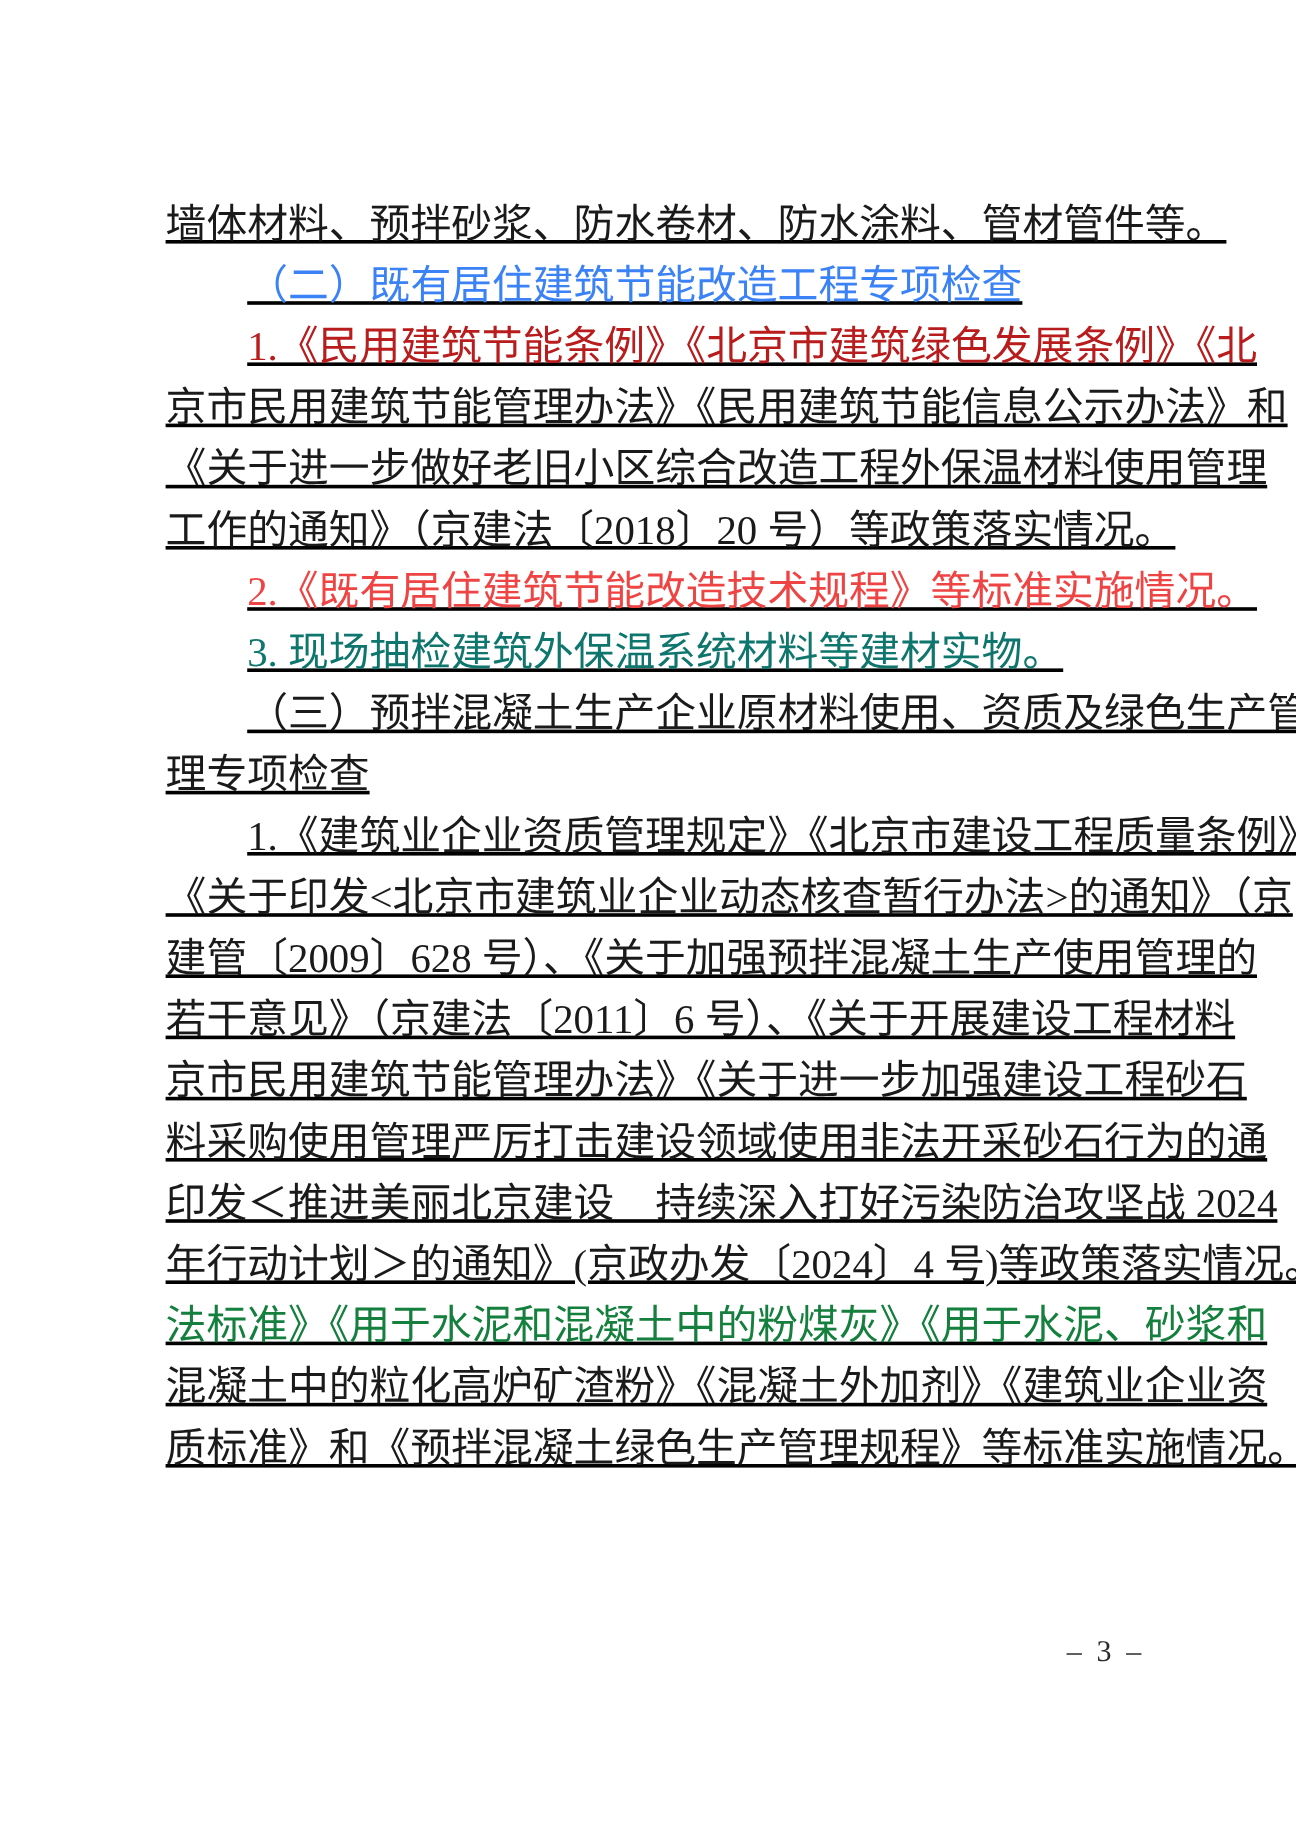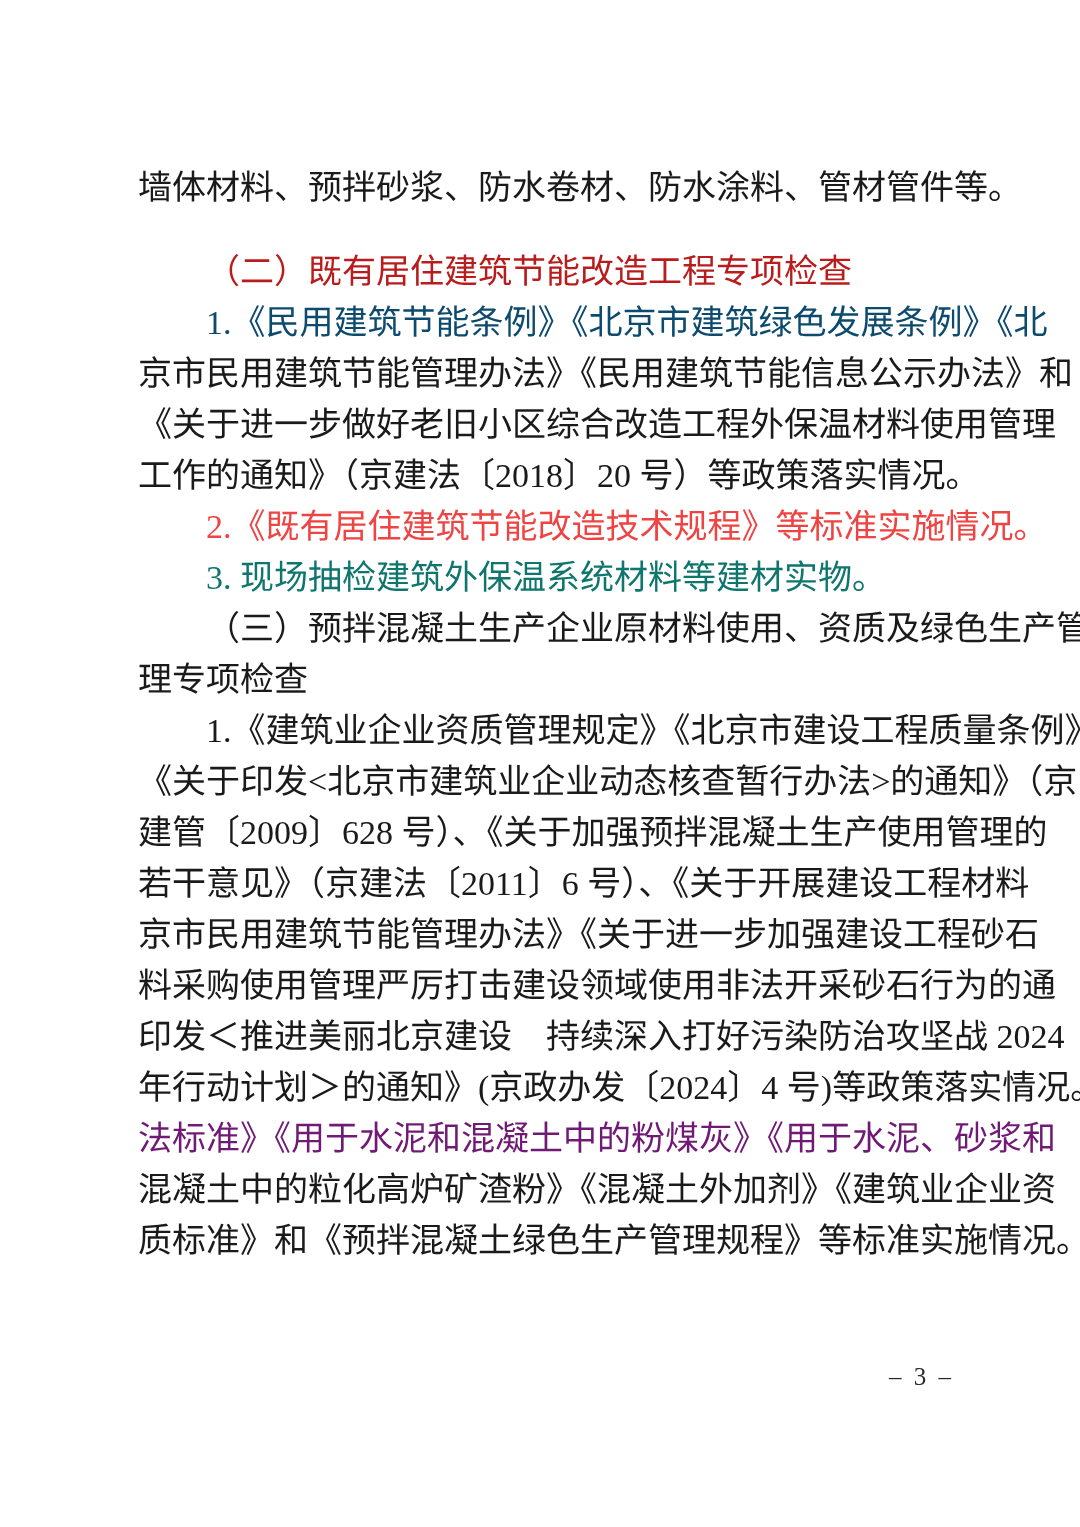--- a/index.html
+++ b/index.html
@@ -16,20 +16,21 @@
   }
   .document-body {
     position: absolute;
     left: 138px;
     top: 162px;
     width: 816px;
   }
   .paragraph {
     margin: 0;
     padding: 0;
+    text-decoration: underline;
   }
   .text-line {
     font-size: 34px;
     line-height: 51px;
     height: 51px;
     color: #1a1a1a;
     text-align: justify;
     text-align-last: justify;
     text-justify: inter-character;
     white-space: nowrap;
@@ -54,24 +55,24 @@
   }
 </style>
 </head>
 <body style="background: rgb(255, 255, 255);">
 
 <div class="document-body">
     <div class="paragraph">
       <div class="text-line para-end" style="color: rgb(26, 26, 26);">墙体材料、预拌砂浆、防水卷材、防水涂料、管材管件等。</div>
     </div>
     <div class="paragraph">
-      <div class="text-line indented para-end" style="color: #b91c1c; margin-top: 33px;">（二）既有居住建筑节能改造工程专项检查</div>
+      <div class="text-line indented para-end" style="color: #3b82f6;">（二）既有居住建筑节能改造工程专项检查</div>
     </div>
     <div class="paragraph">
-      <div class="text-line indented" style="color: #0c4a6e;">1.《民用建筑节能条例》《北京市建筑绿色发展条例》《北</div>
+      <div class="text-line indented" style="color: #b91c1c;">1.《民用建筑节能条例》《北京市建筑绿色发展条例》《北</div>
       <div class="text-line" style="color: rgb(26, 26, 26);">京市民用建筑节能管理办法》《民用建筑节能信息公示办法》和</div>
       <div class="text-line" style="color: rgb(26, 26, 26);">《关于进一步做好老旧小区综合改造工程外保温材料使用管理</div>
       <div class="text-line para-end" style="color: rgb(26, 26, 26);">工作的通知》（京建法〔2018〕20 号）等政策落实情况。</div>
     </div>
     <div class="paragraph">
       <div class="text-line indented para-end" style="color: #ef4444;">2.《既有居住建筑节能改造技术规程》等标准实施情况。</div>
     </div>
     <div class="paragraph">
       <div class="text-line indented para-end" style="color: #0f766e;">3. 现场抽检建筑外保温系统材料等建材实物。</div>
     </div>
@@ -83,19 +84,19 @@
       <div class="text-line indented" style="color: rgb(26, 26, 26);">1.《建筑业企业资质管理规定》《北京市建设工程质量条例》</div>
       <div class="text-line" style="color: rgb(26, 26, 26);">《关于印发&lt;北京市建筑业企业动态核查暂行办法&gt;的通知》（京</div>
       <div class="text-line" style="color: rgb(26, 26, 26);">建管〔2009〕628 号）、《关于加强预拌混凝土生产使用管理的</div>
       <div class="text-line" style="color: rgb(26, 26, 26);">若干意见》（京建法〔2011〕6 号）、《关于开展建设工程材料</div>
       <div class="text-line" style="color: rgb(26, 26, 26);">京市民用建筑节能管理办法》《关于进一步加强建设工程砂石</div>
       <div class="text-line" style="color: rgb(26, 26, 26);">料采购使用管理严厉打击建设领域使用非法开采砂石行为的通</div>
       <div class="text-line" style="color: rgb(26, 26, 26);">印发＜推进美丽北京建设　持续深入打好污染防治攻坚战 2024</div>
       <div class="text-line para-end" style="color: rgb(26, 26, 26);">年行动计划＞的通知》(京政办发〔2024〕4 号)等政策落实情况。</div>
     </div>
     <div class="paragraph">
-      <div class="text-line" style="color: #701a75;">法标准》《用于水泥和混凝土中的粉煤灰》《用于水泥、砂浆和</div>
+      <div class="text-line" style="color: #15803d;">法标准》《用于水泥和混凝土中的粉煤灰》《用于水泥、砂浆和</div>
       <div class="text-line" style="color: rgb(26, 26, 26);">混凝土中的粒化高炉矿渣粉》《混凝土外加剂》《建筑业企业资</div>
       <div class="text-line para-end" style="color: rgb(26, 26, 26);">质标准》和《预拌混凝土绿色生产管理规程》等标准实施情况。</div>
     </div>
   </div>
 
 <div class="page-footer">– 3 –</div>
 
 </body></html>

